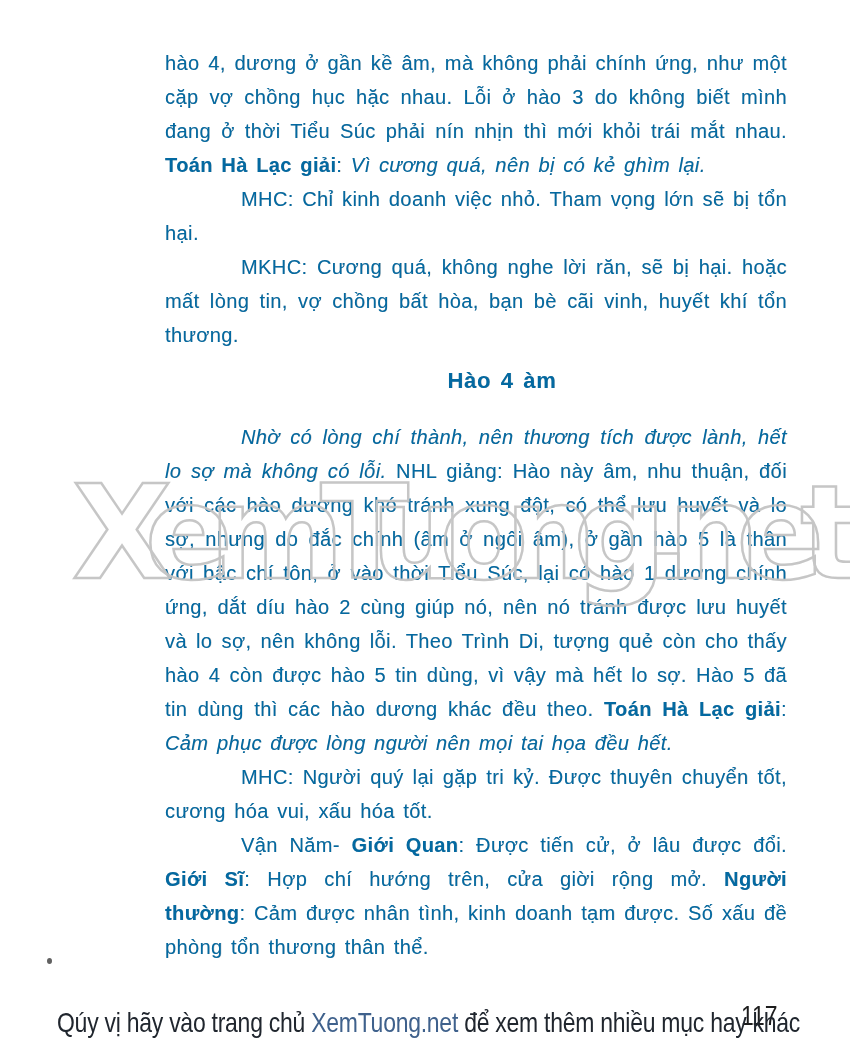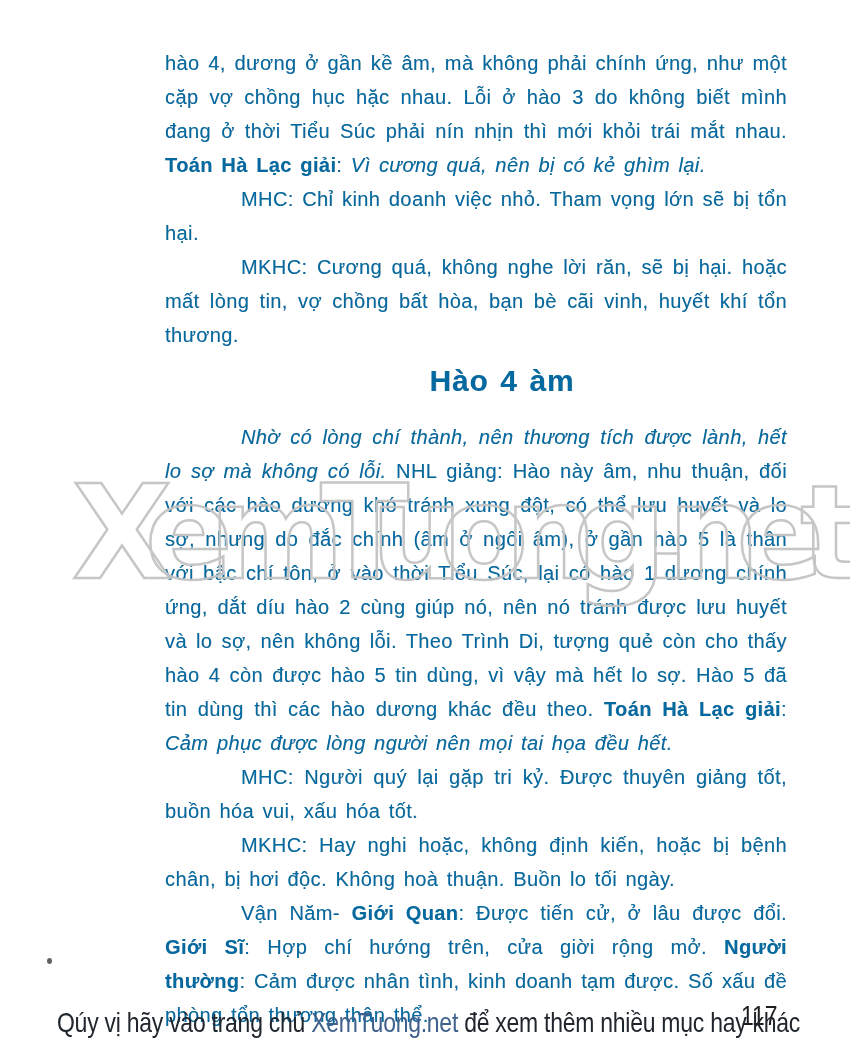--- a/index.html
+++ b/index.html
@@ -20,21 +20,21 @@
     color:#0369a1;
     text-align:justify;
     text-shadow:0.3px 0.3px 0 rgba(20,20,20,0.28);
     z-index:1;
   }
   .body-text p.para { margin:0; }
   .body-text p.indent { text-indent:76px; }
   .body-text h3.heading {
     margin:12px 0 22px;
     text-align:center;
-    font-size:30px; font-weight:700;
+    font-size:22px; font-weight:700;
     letter-spacing:0.8px;
     transform:translateX(26px);
   }
   .seg-b { font-weight:700; }
   .seg-i { font-style:italic; }
 
   
   .watermark {
     position:absolute; left:72px; top:468px;
     font-family:"DejaVu Sans", sans-serif;
@@ -76,22 +76,21 @@
 <body>
 
 <div class="scan-page">
 
   <div class="body-text">
       <p class="para"><span class="seg-r">hào 4, dương ở gần kề âm, mà không phải chính ứng, như một cặp vợ chồng hục hặc nhau. Lỗi ở hào 3 do không biết mình đang ở thời Tiểu Súc phải nín nhịn thì mới khỏi trái mắt nhau. </span><span class="seg-b">Toán Hà Lạc giải</span><span class="seg-r">: </span><span class="seg-i">Vì cương quá, nên bị có kẻ ghìm lại.</span></p>
       <p class="para indent"><span class="seg-r">MHC: Chỉ kinh doanh việc nhỏ. Tham vọng lớn sẽ bị tổn hại.</span></p>
       <p class="para indent"><span class="seg-r">MKHC: Cương quá, không nghe lời răn, sẽ bị hại. hoặc mất lòng tin, vợ chồng bất hòa, bạn bè cãi vinh, huyết khí tổn thương.</span></p>
       <h3 class="heading"><span class="seg-r">Hào 4 àm</span></h3>
       <p class="para indent"><span class="seg-i">Nhờ có lòng chí thành, nên thương tích được lành, hết lo sợ mà không có lỗi.</span><span class="seg-r"> NHL giảng: Hào này âm, nhu thuận, đối với các hào dương khó tránh xung đột, có thể lưu huyết và lo sợ, nhưng do đắc chính (âm ở ngôi âm), ở gần hào 5 là thân với bậc chí tôn, ở vào thời Tiểu Súc, lại có hào 1 dương chính ứng, dắt díu hào 2 cùng giúp nó, nên nó tránh được lưu huyết và lo sợ, nên không lỗi. Theo Trình Di, tượng quẻ còn cho thấy hào 4 còn được hào 5 tin dùng, vì vậy mà hết lo sợ. Hào 5 đã tin dùng thì các hào dương khác đều theo. </span><span class="seg-b">Toán Hà Lạc giải</span><span class="seg-r">: </span><span class="seg-i">Cảm phục được lòng người nên mọi tai họa đều hết.</span></p>
-      <p class="para indent"><span class="seg-r">MHC: Người quý lại gặp tri kỷ. Được thuyên giảng tốt, buồn hóa vui, xấu hóa tốt.</span></p>
-      <p class="para indent"><span class="seg-r">MKHC: Hay nghi hoặc, không định kiến, hoặc bị bệnh chân, bị hơi độc. Không hoà thuận. Buồn lo tối ngày.</span></p>
+      <p class="para indent"><span class="seg-r">MHC: Người quý lại gặp tri kỷ. Được thuyên chuyển tốt, cương hóa vui, xấu hóa tốt.</span></p>
       <p class="para indent"><span class="seg-r">Vận Năm- </span><span class="seg-b">Giới Quan</span><span class="seg-r">: Được tiến cử, ở lâu được đổi. </span><span class="seg-b">Giới Sĩ</span><span class="seg-r">: Hợp chí hướng trên, cửa giời rộng mở. </span><span class="seg-b">Người thường</span><span class="seg-r">: Cảm được nhân tình, kinh doanh tạm được. Số xấu đề phòng tổn thương thân thể.</span></p>
     </div>
 
   <div class="watermark">XemTuong.net</div>
 
   <div class="speck"></div>
 
   <div class="page-number">117</div>
 
   <div class="footer-line"><span>Qúy vị hãy vào trang chủ </span><span class="site">XemTuong.net</span><span> để xem thêm nhiều mục hay khác</span></div>

